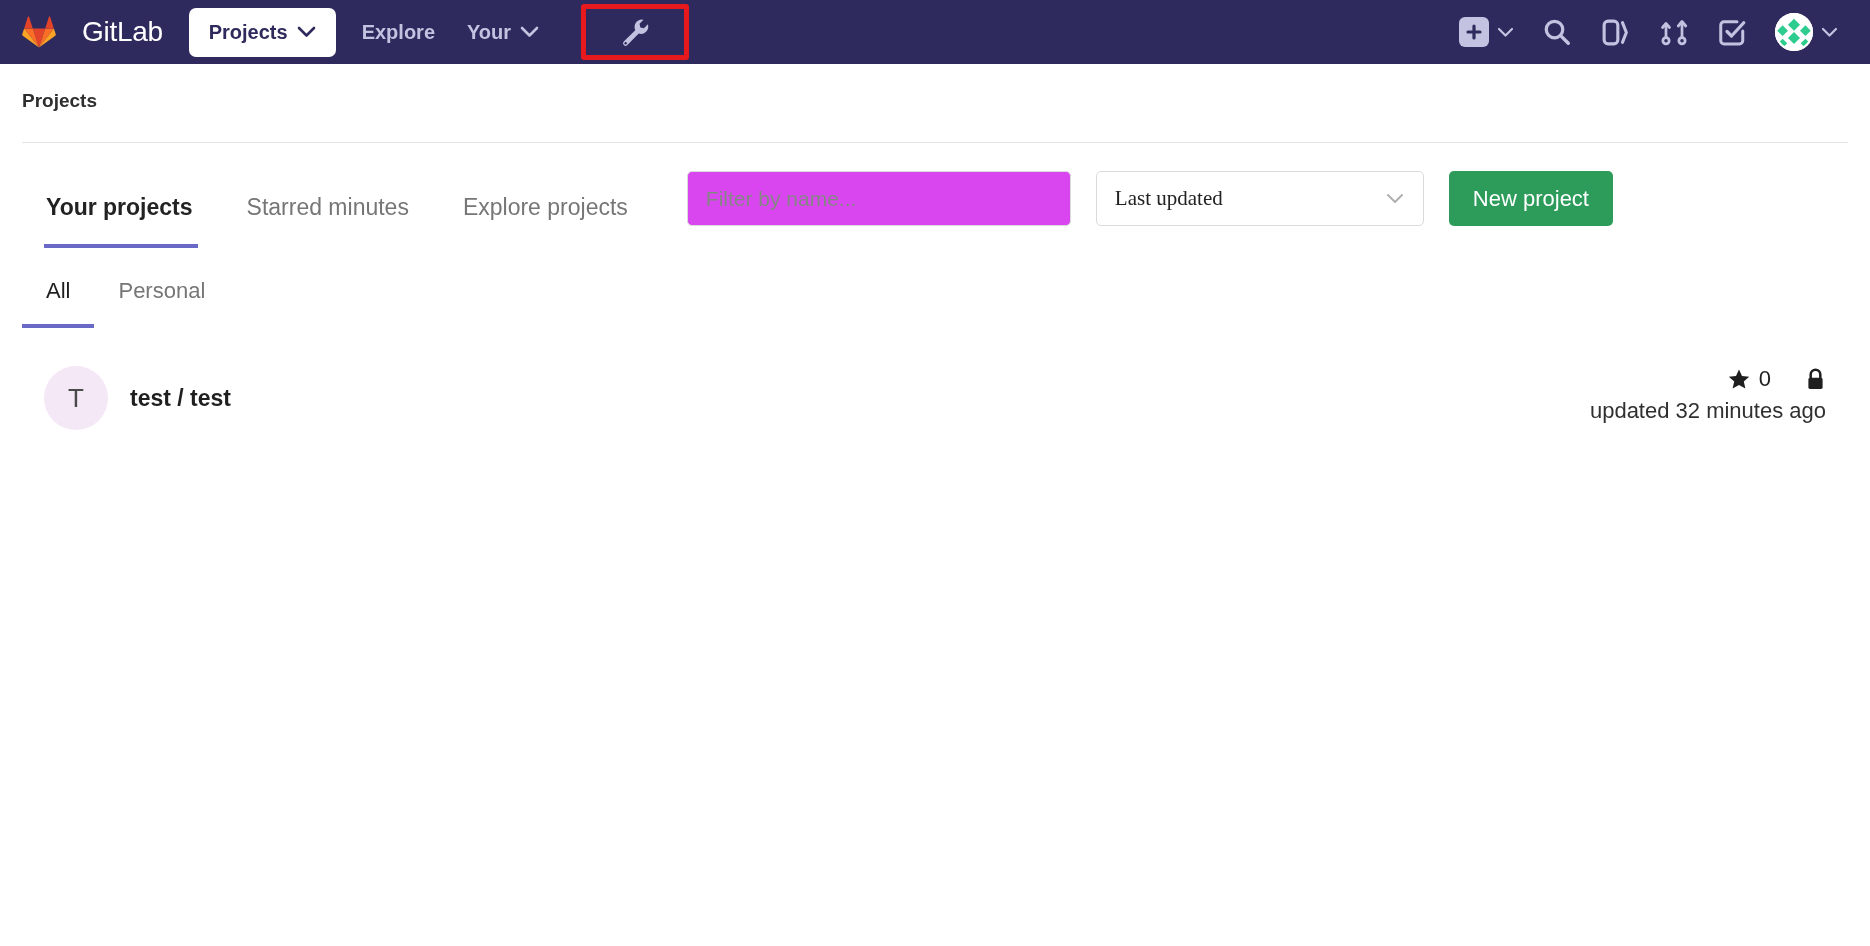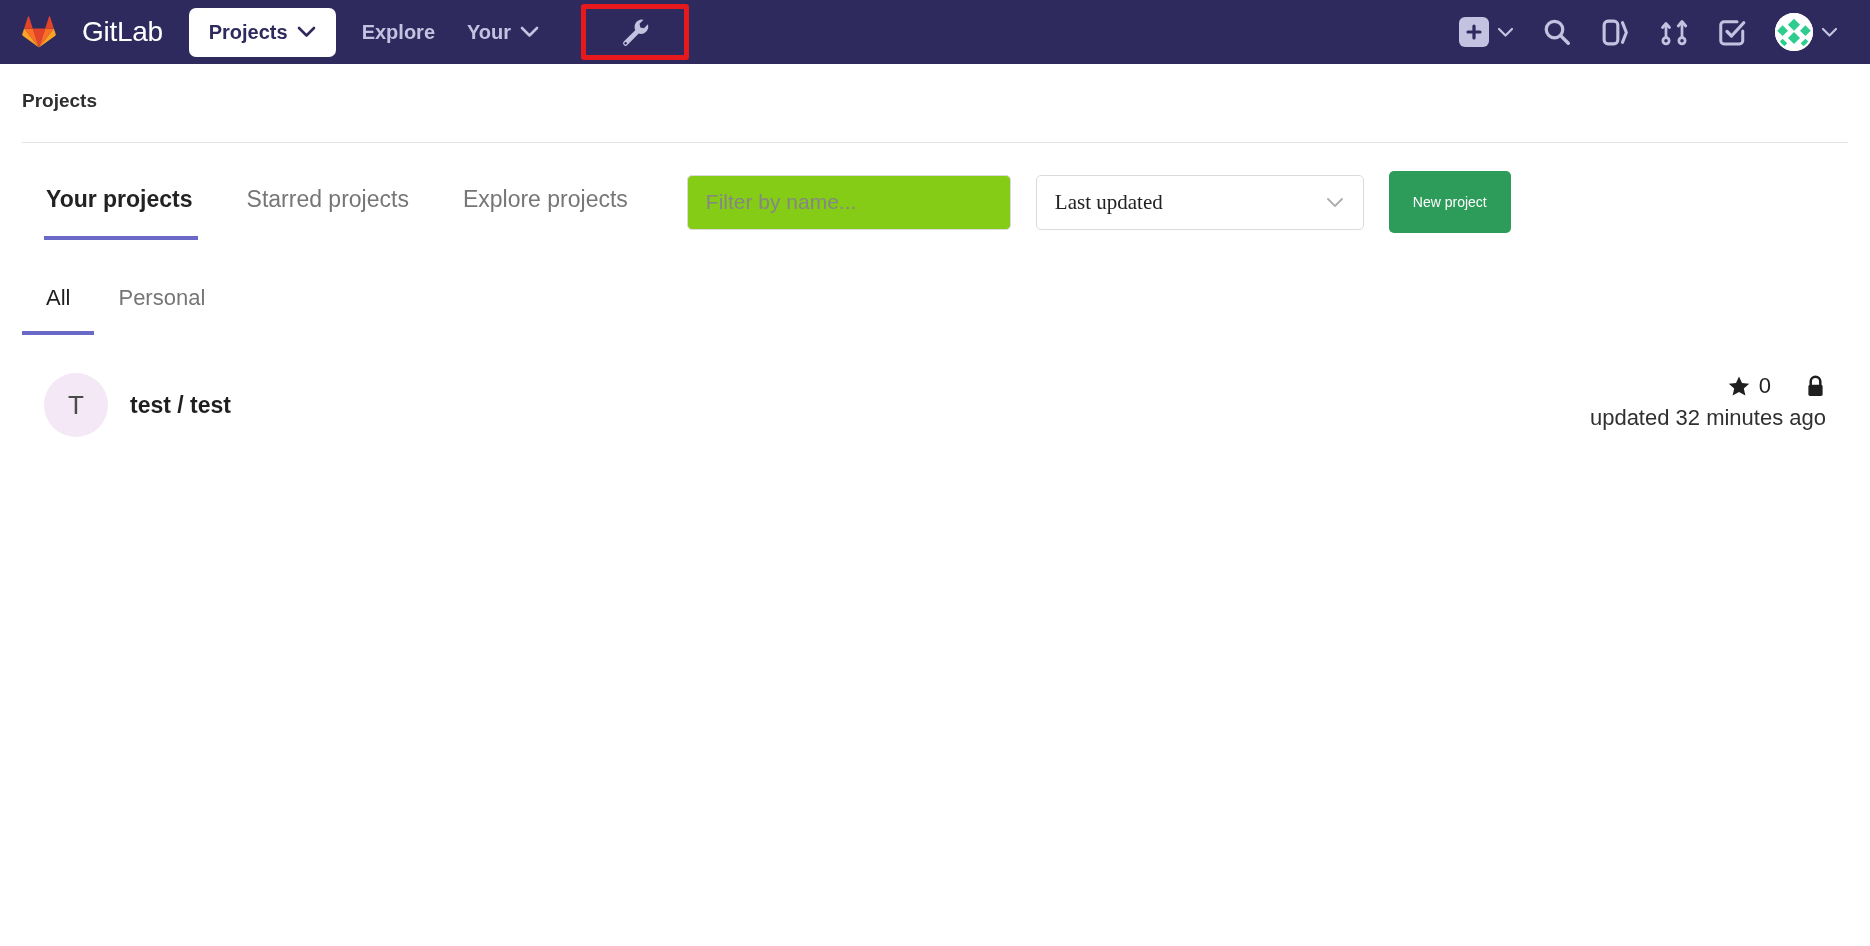--- a/index.html
+++ b/index.html
@@ -101,21 +101,21 @@
   .page-title {
     font-size: 19px;
     font-weight: 700;
     color: #2e2e2e;
     padding: 26px 0 30px 0;
   }
   .title-divider { height: 1px; background: #e4e4e4; width: 100%; }
 
   .tabs-row {
     display: flex;
-    align-items: center;
+    align-items: flex-end;
     position: relative;
     padding-top: 28px;
   }
   .tabs {
     display: flex;
     align-items: flex-end;
     gap: 0;
   }
   .tab {
     font-size: 23px;
@@ -145,29 +145,29 @@
   }
 
   .tools {
     display: flex;
     align-items: center;
     gap: 25px;
     margin-left: 32px;
     padding-bottom: 22px;
   }
   .filter-input {
-    width: 324px;
+    width: 384px;
     height: 55px;
     border: 1px solid #dbdbdb;
     border-radius: 5px;
     padding: 8px 18px;
     font-size: 21px;
     color: #303030;
     font-family: "Liberation Sans", sans-serif;
-    background: #84cc16;
+    background: #d946ef;
     outline: none;
   }
   .filter-input::placeholder { color: #868686; }
 
   .sort-select {
     width: 328px;
     height: 55px;
     border: 1px solid #dbdbdb;
     border-radius: 5px;
     padding: 0 18px;
@@ -176,27 +176,27 @@
     justify-content: space-between;
     font-size: 21px;
     color: #222222;
     background: #ffffff;
     cursor: pointer;
     font-family: Liberation Serif, serif;
   }
   .sort-select .caret svg path { stroke: #b0b0b0; }
 
   .new-project-btn {
-    height: 62px;
+    height: 55px;
     background: #2d9c5a;
     color: #ffffff;
     border: none;
     border-radius: 5px;
     padding: 0 24px;
-    font-size: 14px;
+    font-size: 22px;
     font-family: "Liberation Sans", sans-serif;
     cursor: pointer;
     white-space: nowrap;
   }
 
   
   .subtabs-row {
     position: relative;
     display: flex;
     align-items: flex-end;
@@ -428,21 +428,21 @@
   <div class="title-divider"></div>
 
   <div class="tabs-row">
     <div class="tabs-divider"></div>
 
     <div class="tabs">
       <div class="tab active">
         <span>Your projects</span>
       </div>
       <div class="tab">
-        <span>Starred projects</span>
+        <span>Starred minutes</span>
       </div>
       <div class="tab">
         <span>Explore projects</span>
       </div>
     </div>
 
     <div class="tools">
       <input class="filter-input" type="text" placeholder="Filter by name..." style="">
 
       <div class="sort-select">

